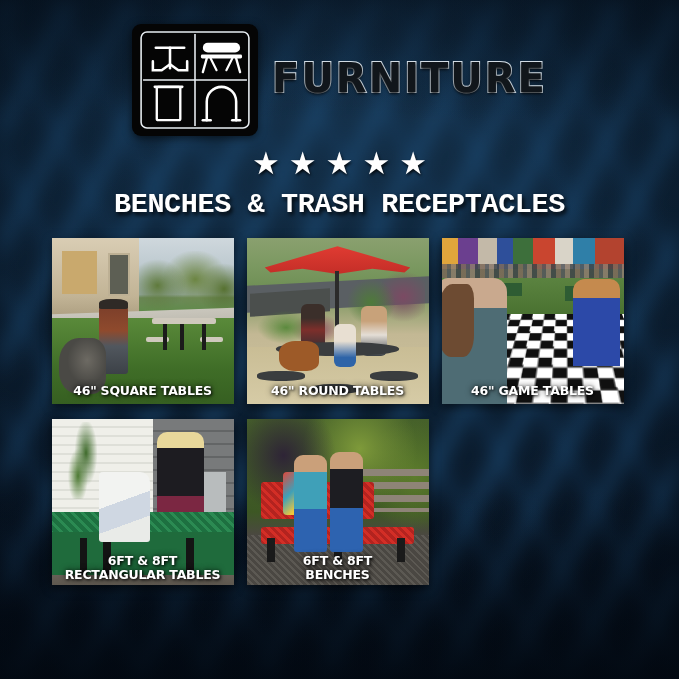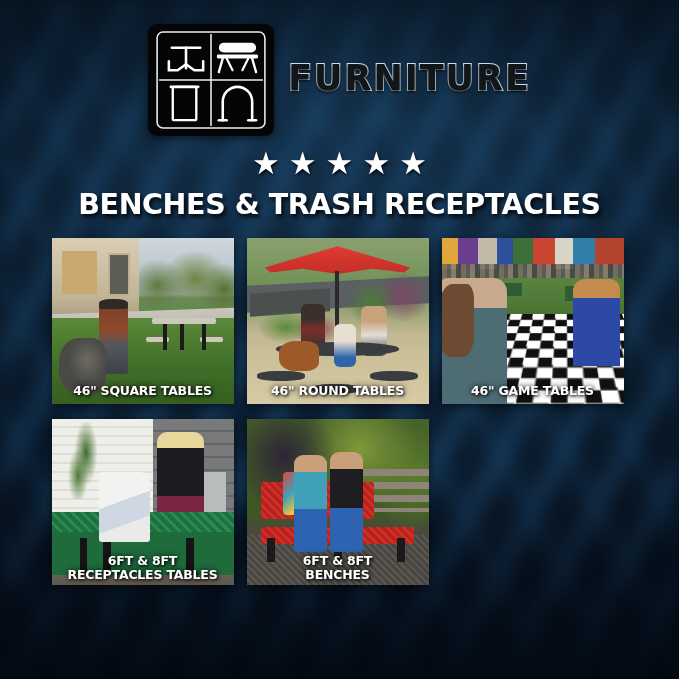--- a/index.html
+++ b/index.html
@@ -85,21 +85,21 @@
     font-size:36px;
     line-height:1.02;
     letter-spacing:2px;
     color:#11161b;
     -webkit-text-stroke:2px #d8e2ea;
     paint-order:stroke fill;
     text-shadow:0 2px 3px rgba(0,0,0,.75);
     white-space:nowrap;
   }
   .logo-line.l2{ font-size:36px; }
-  .logo-line.l3{ font-size:35px; }
+  .logo-line.l3{ font-size:40px; }
 
   
   .stars{
     display:flex; justify-content:center; align-items:center;
     gap:9px;
     margin-top:12px;
   }
   .star{
     color:#ffffff;
     font-size:31px;
@@ -114,21 +114,21 @@
     color:#ffffff;
     font-family:"DejaVu Sans", sans-serif;
     font-weight:700;
     font-size:28.5px;
     line-height:1.12;
     letter-spacing:-0.4px;
     text-shadow:2px 3px 4px rgba(0,0,0,.9);
     padding:0 26px;
   }
   .headline .hl-line{ display:block; white-space:nowrap; }
-  .headline .hl-line.two{ font-size:28.5px; }
+  .headline .hl-line.two{ font-size:28.5px;font-family:Liberation Mono, monospace; }
 
   
   .grid{
     margin:17px auto 0;
     width:576px;
     display:grid;
     grid-template-columns:repeat(3,182px);
     grid-template-rows:166px 166px;
     gap:15px 13px;
   }
@@ -435,21 +435,21 @@
           <div class="s4-table">
             <div class="s4-ttop"></div>
             <div class="s4-tleg" style="left:18%"></div>
             <div class="s4-tleg" style="left:30%"></div>
             <div class="s4-tleg" style="right:24%"></div>
           </div>
           <div class="s4-bag"></div>
         </div>
         <div class="caption two-line">
           <span class="cap-l">6FT &amp; 8FT</span>
-          <span class="cap-l">RECEPTACLES TABLES</span>
+          <span class="cap-l">RECTANGULAR TABLES</span>
         </div>
       </div>
 
       <div class="tile">
         <div class="scene">
           <div class="s5-foliage"></div>
             <div class="s5-fence"></div>
             <div class="s5-ground"></div>
           <div class="s5-bench">
             <div class="s5-back"></div>

